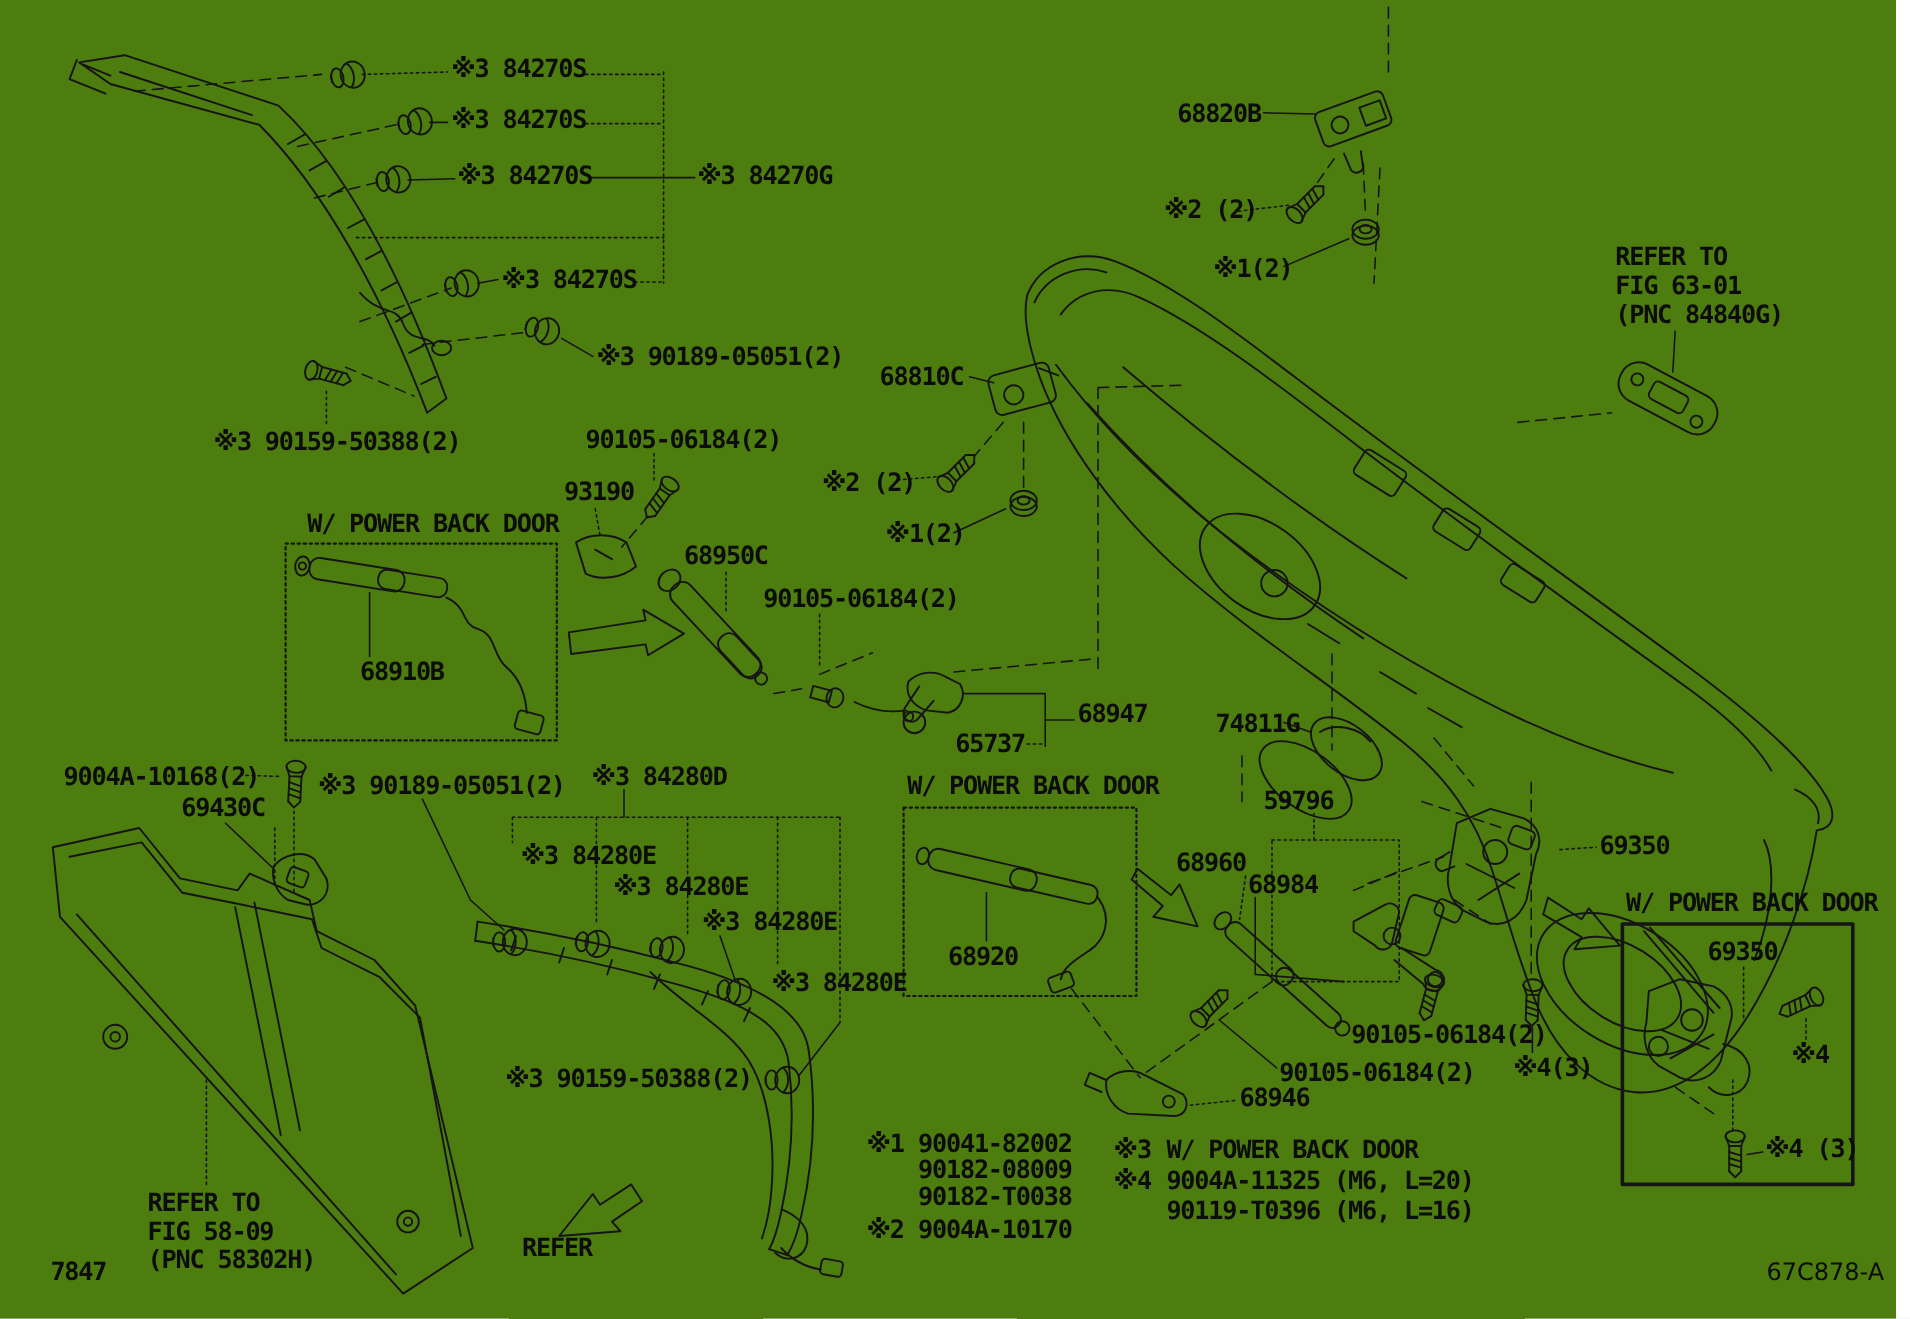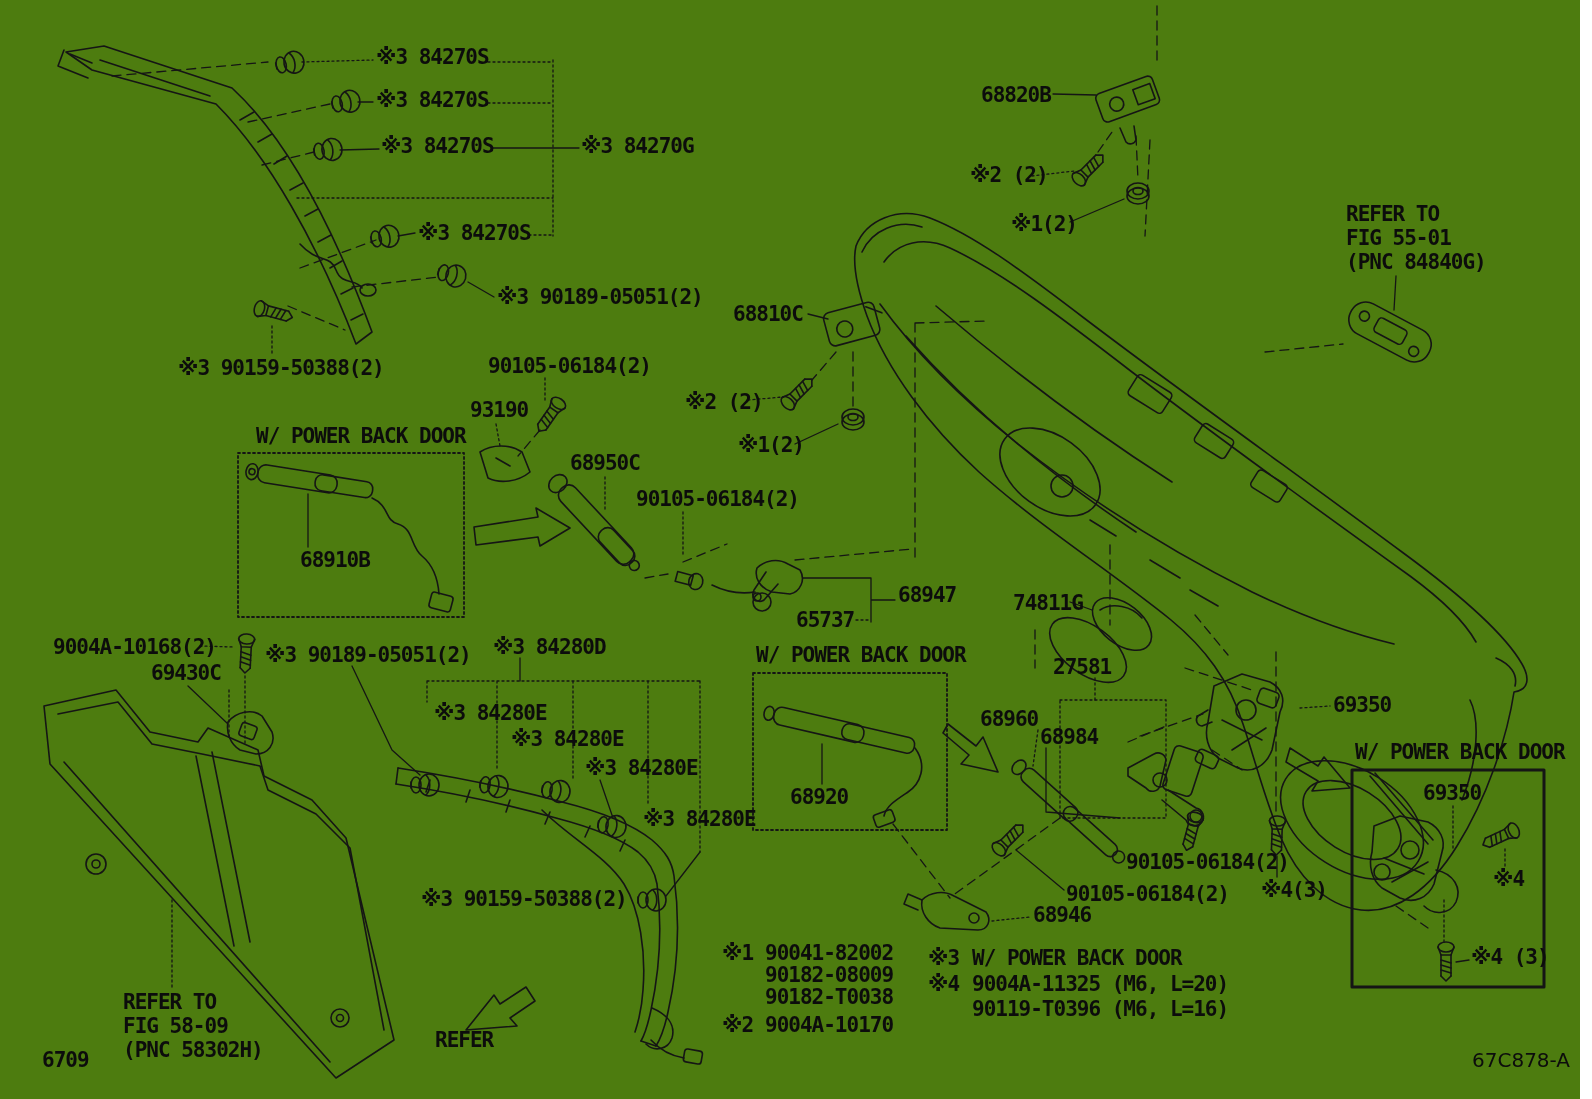--- a/index.html
+++ b/index.html
@@ -302,39 +302,39 @@
 <div class="lbl" style="left:300px;top:549px">68910B</div>
 <div class="lbl" style="left:733px;top:303px">68810C</div>
 <div class="lbl" style="left:685px;top:391px">※2 (2)</div>
 <div class="lbl" style="left:738px;top:434px">※1(2)</div>
 <div class="lbl" style="left:981px;top:84px">68820B</div>
 <div class="lbl" style="left:970px;top:164px">※2 (2)</div>
 <div class="lbl" style="left:1011px;top:213px">※1(2)</div>
 
 <div class="lbl note" style="left:1346px;top:202px">
   <div>REFER TO</div>
-  <div>FIG 55-01</div>
+  <div>FIG 63-01</div>
   <div>(PNC 84840G)</div>
 </div>
 
 <div class="lbl" style="left:898px;top:584px">68947</div>
 <div class="lbl" style="left:796px;top:609px">65737</div>
 <div class="lbl" style="left:1013px;top:592px">74811G</div>
 <div class="lbl" style="left:53px;top:636px">9004A-10168(2)</div>
 <div class="lbl" style="left:151px;top:662px">69430C</div>
 <div class="lbl" style="left:265px;top:644px">※3 90189-05051(2)</div>
 <div class="lbl" style="left:493px;top:636px">※3 84280D</div>
 <div class="lbl" style="left:434px;top:702px">※3 84280E</div>
 <div class="lbl" style="left:511px;top:728px">※3 84280E</div>
 <div class="lbl" style="left:585px;top:757px">※3 84280E</div>
 <div class="lbl" style="left:643px;top:808px">※3 84280E</div>
 <div class="lbl" style="left:421px;top:888px">※3 90159-50388(2)</div>
 <div class="lbl" style="left:756px;top:644px">W/ POWER BACK DOOR</div>
 <div class="lbl" style="left:790px;top:786px">68920</div>
-<div class="lbl" style="left:1053px;top:656px">27581</div>
+<div class="lbl" style="left:1053px;top:656px">59796</div>
 <div class="lbl" style="left:980px;top:708px">68960</div>
 <div class="lbl" style="left:1040px;top:726px">68984</div>
 <div class="lbl" style="left:1333px;top:694px">69350</div>
 <div class="lbl" style="left:1355px;top:741px">W/ POWER BACK DOOR</div>
 <div class="lbl" style="left:1423px;top:782px">69350</div>
 <div class="lbl" style="left:1493px;top:868px">※4</div>
 <div class="lbl" style="left:1471px;top:946px">※4 (3)</div>
 <div class="lbl" style="left:1126px;top:851px">90105-06184(2)</div>
 <div class="lbl" style="left:1066px;top:883px">90105-06184(2)</div>
 <div class="lbl" style="left:1261px;top:879px">※4(3)</div>
@@ -352,16 +352,16 @@
 <div class="lbl" style="left:972px;top:973px">9004A-11325 (M6, L=20)</div>
 <div class="lbl" style="left:972px;top:998px">90119-T0396 (M6, L=16)</div>
 
 <div class="lbl note" style="left:123px;top:990px">
   <div>REFER TO</div>
   <div>FIG 58-09</div>
   <div>(PNC 58302H)</div>
 </div>
 
 <div class="lbl" style="left:435px;top:1029px">REFER</div>
-<div class="lbl" style="left:42px;top:1049px">6709</div>
+<div class="lbl" style="left:42px;top:1049px">7847</div>
 <div class="lbl plain" style="left:1472px;top:1049px;font-size:20px">67C878-A</div>
 
 </div>
 
 </body></html>

